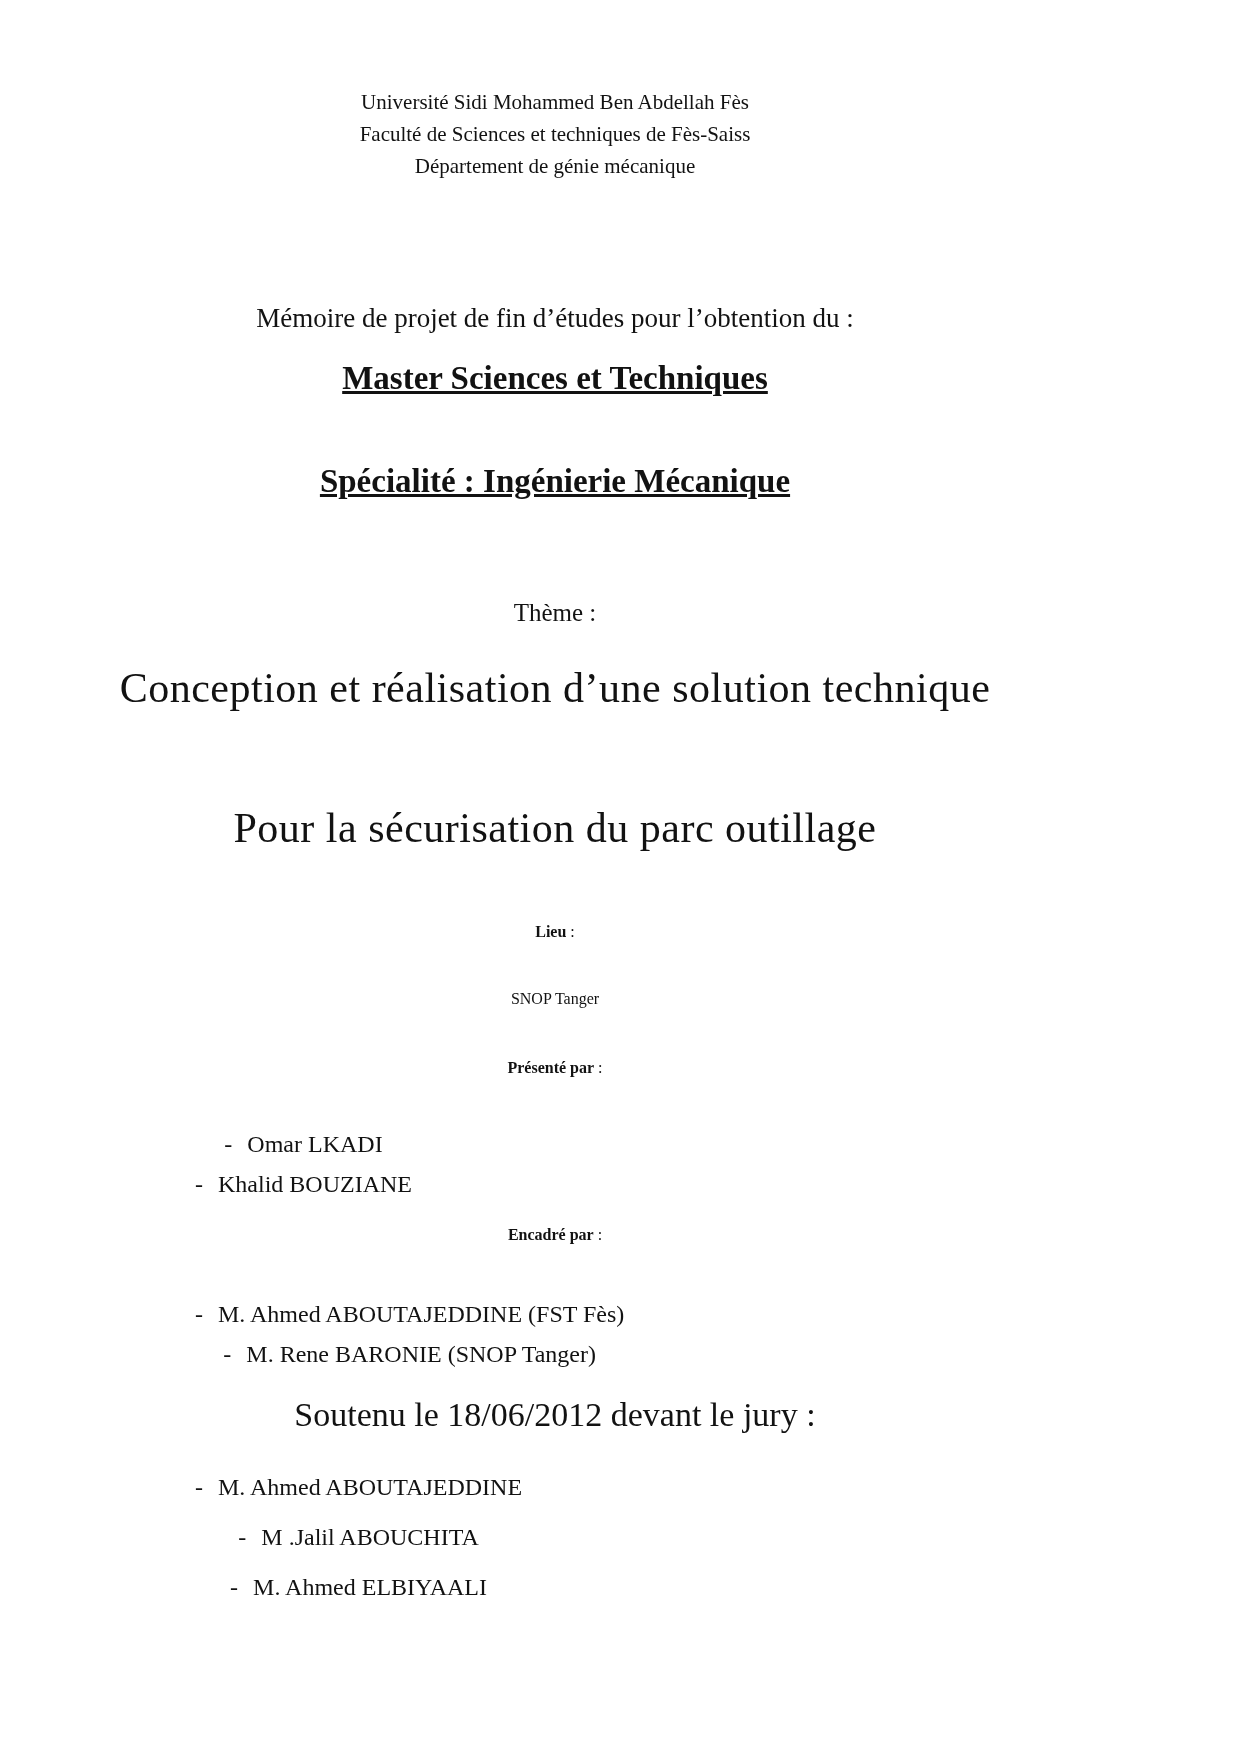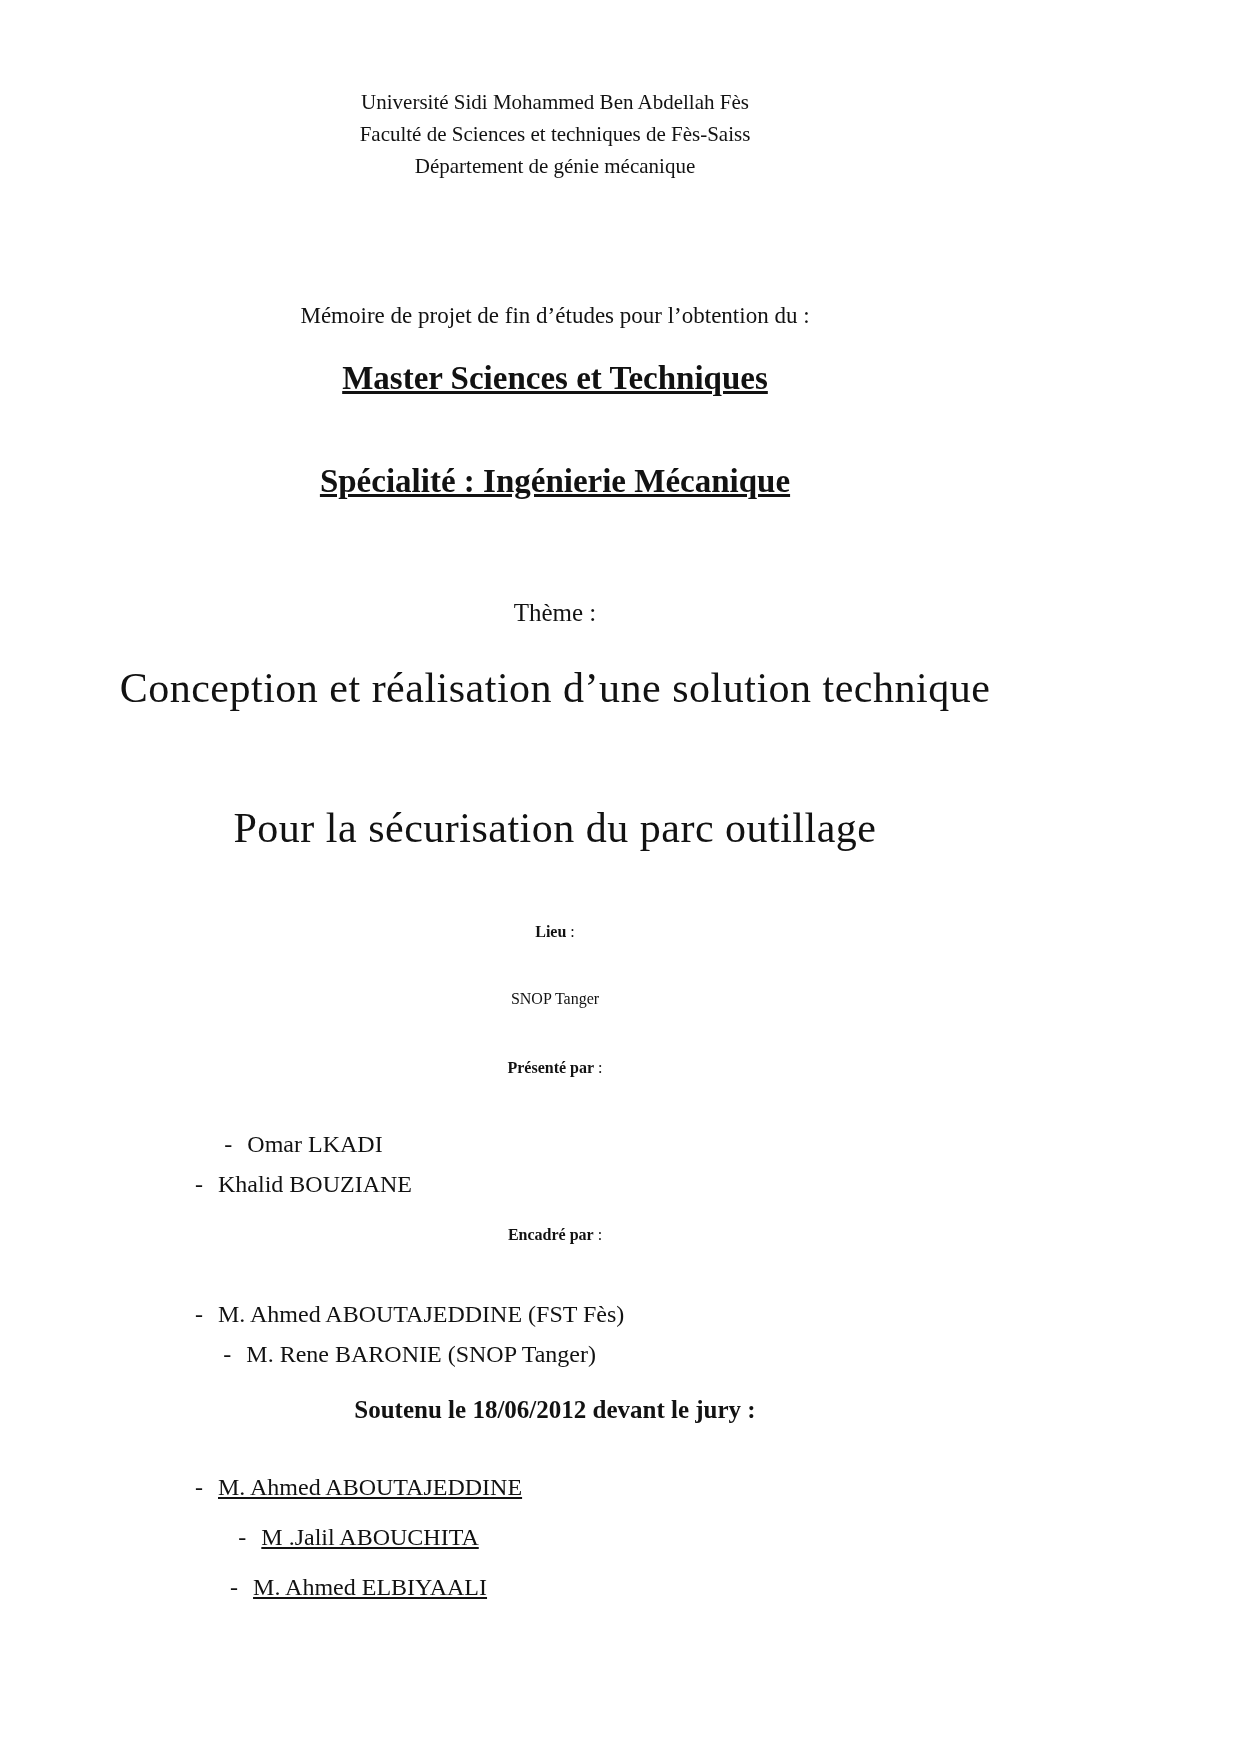--- a/index.html
+++ b/index.html
@@ -13,35 +13,35 @@
     font-family: "Liberation Serif", "DejaVu Serif", serif;
     overflow: hidden;
   }
   .center-col {
     position: absolute;
     left: 0;
     width: 1110px;
     text-align: center;
   }
   .inst { font-size: 21px; line-height: 32px; }
-  .memoire { font-size: 23px; }
+  .memoire { font-size: 27px; }
   .big-bold { font-size: 33px; font-weight: bold; text-decoration: underline; }
   .theme-label { font-size: 25px; }
   .theme-title { font-size: 42px; font-weight: normal; letter-spacing: 0.5px; }
   .mid { font-size: 16px; }
-  .soutenu { font-size: 25px; font-weight: bold; }
+  .soutenu { font-size: 34px; font-weight: normal; }
   .label-bold { font-weight: bold; }
   .list {
     position: absolute;
     left: 180px;
     text-align: center;
     font-size: 24px;
   }
   .list-item { line-height: 40px; }
-  .jury .list-item { line-height: 50px; text-decoration: underline; }
+  .jury .list-item { line-height: 50px; }
   .dash { display: inline-block; width: 38px; }
 </style>
 </head>
 <body>
 
 <div class="page">
 
   <div class="center-col inst" style="top:86px">
     <div>Université Sidi Mohammed Ben Abdellah Fès</div>
     <div>Faculté de Sciences et techniques de Fès-Saiss</div>

